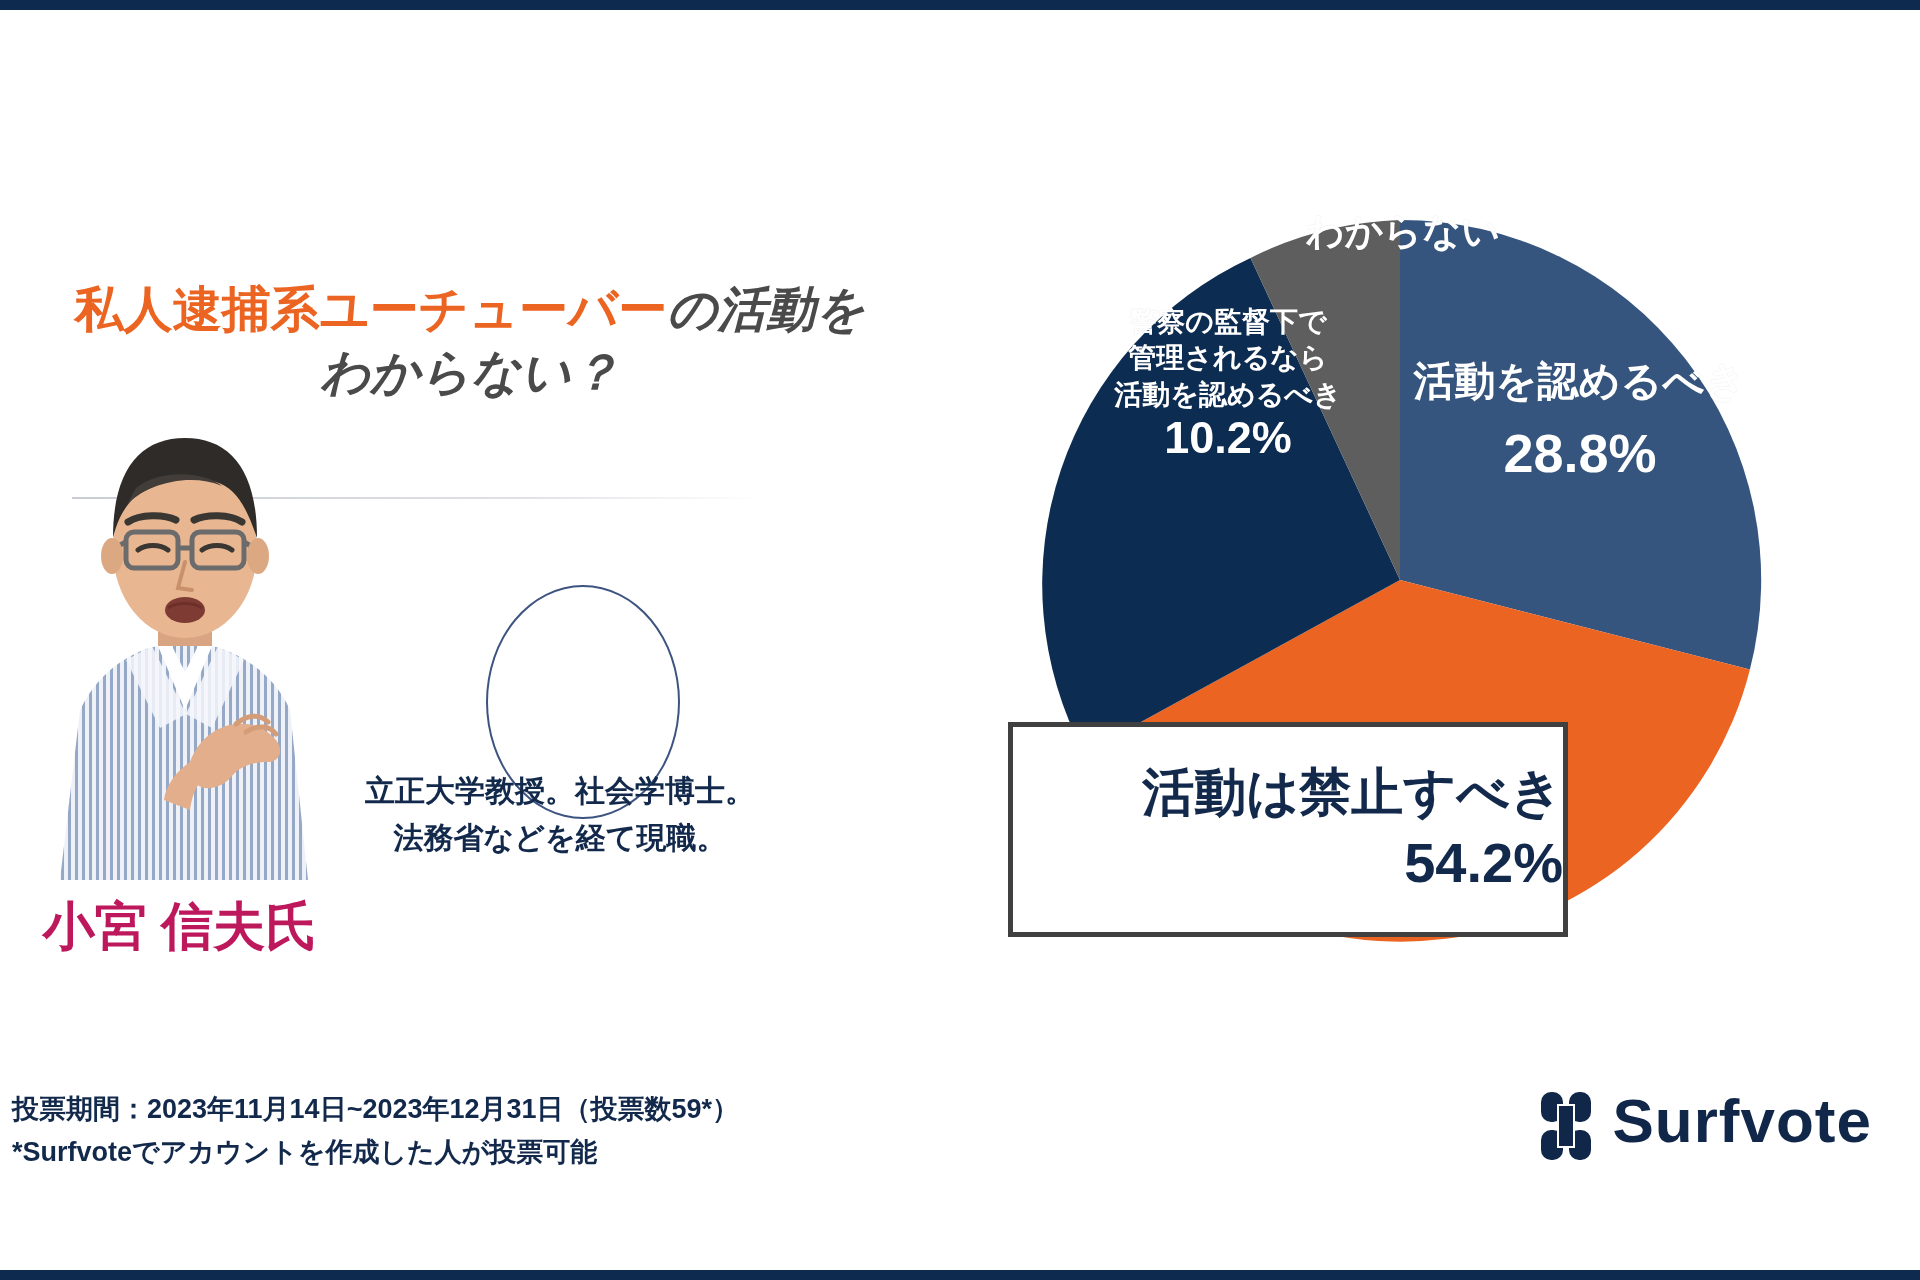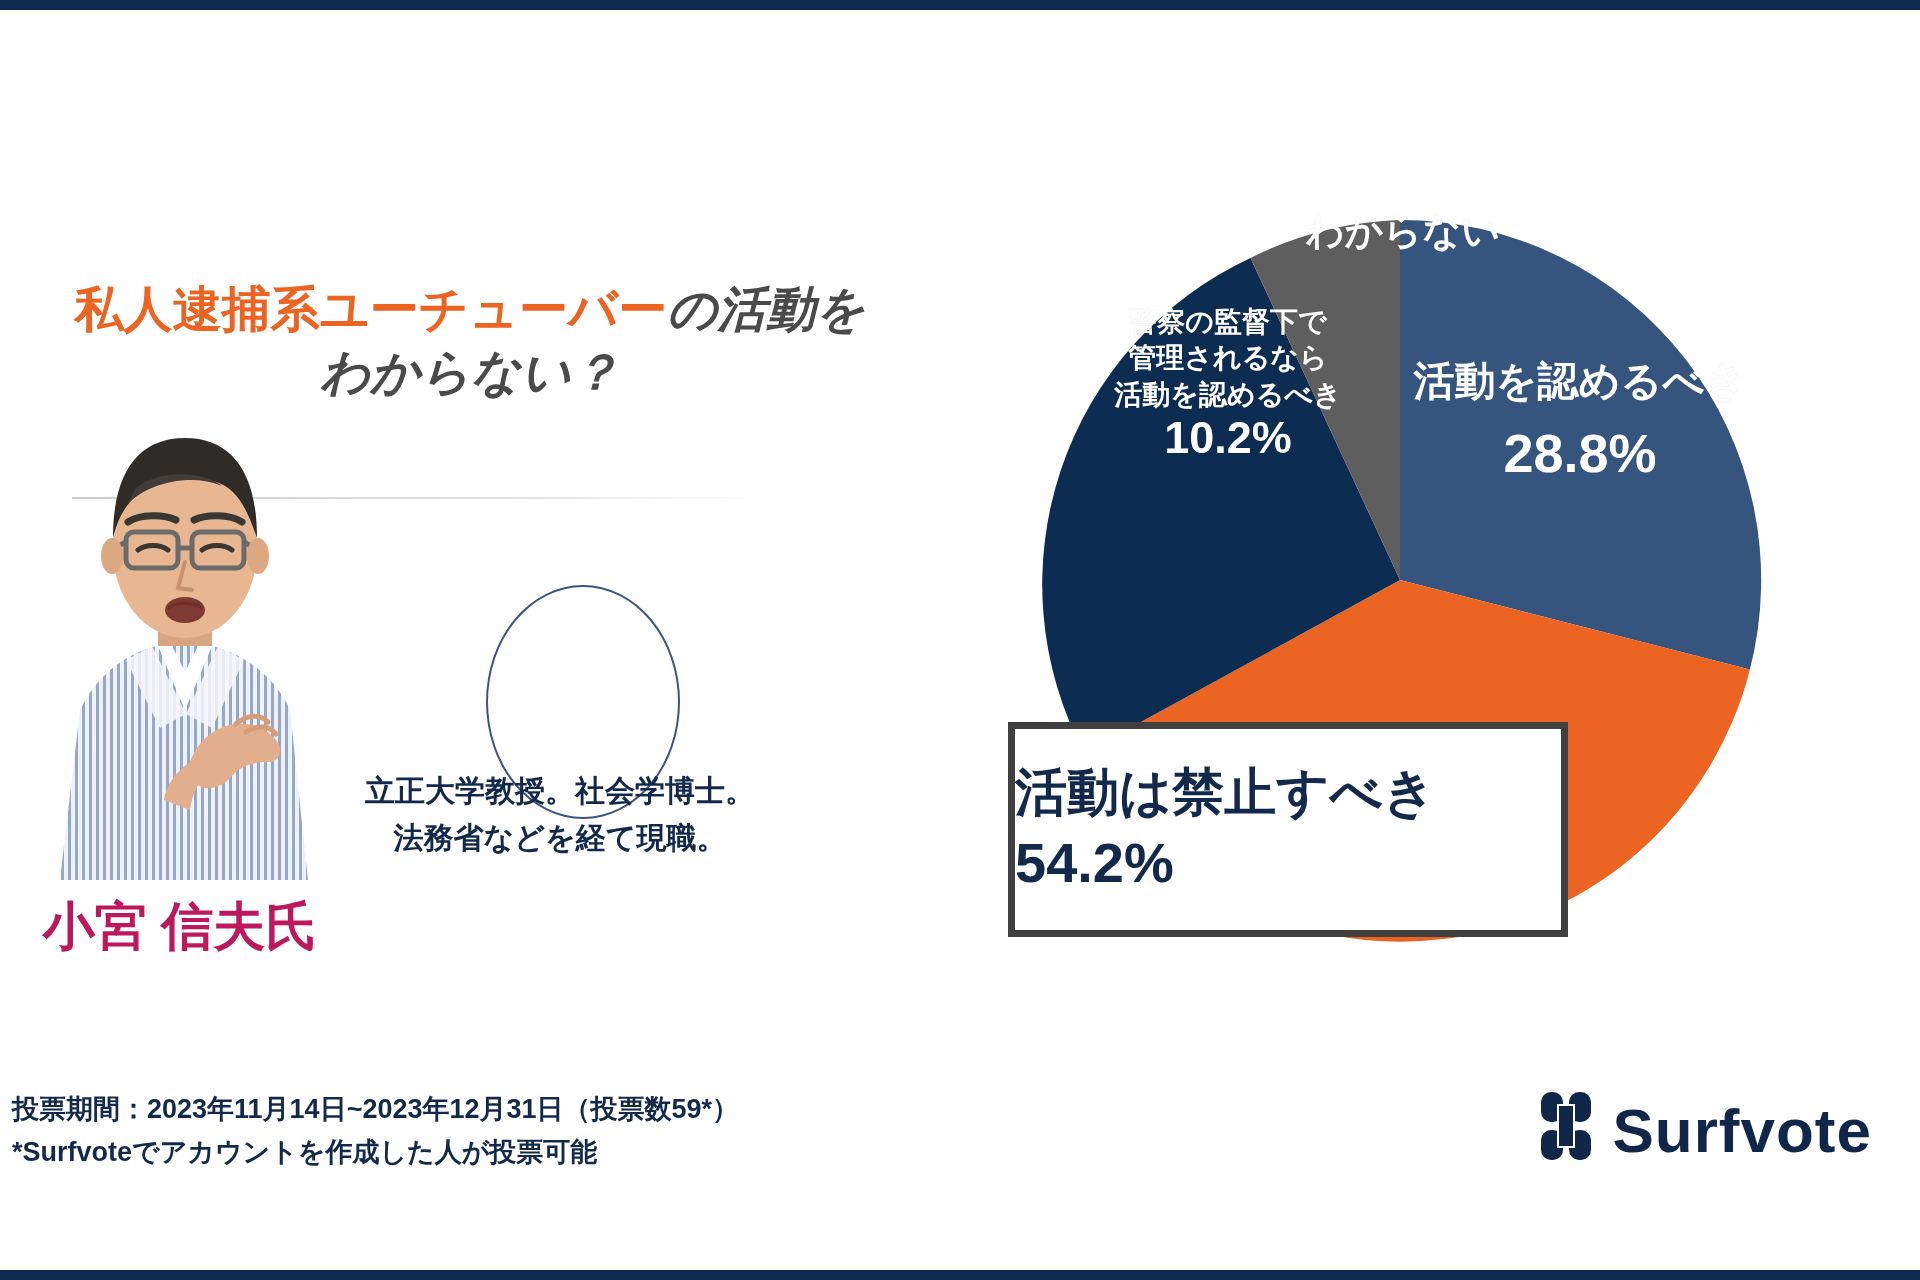--- a/index.html
+++ b/index.html
@@ -77,21 +77,21 @@
 
   
   .footer{
     position:absolute;left:12px;top:1088px;color:#12294c;
     font-size:27px;font-weight:bold;line-height:1.6;
   }
   .footer div{white-space:nowrap;}
 
   
   .logo{
-    position:absolute;right:48px;top:1090px;display:flex;align-items:flex-end;gap:18px;
+    position:absolute;right:48px;top:1090px;display:flex;align-items:flex-start;gap:18px;
   }
   .logo-text{
     color:#10274a;font-size:62px;font-weight:bold;letter-spacing:1px;line-height:1;
   }
 
   
   .chart{position:absolute;left:930px;top:150px;width:960px;height:880px;}
   .chart svg{display:block;}
 
   .pie-label{
@@ -103,22 +103,22 @@
 
   .lbl-police{left:1068px;top:280px;width:320px;font-size:28px;line-height:1.3;margin-top:24px;}
   .lbl-police .pct{font-size:45px;line-height:1.1;}
 
   .lbl-approve{left:1385px;top:355px;width:390px;font-size:41px;line-height:1.3;}
   .lbl-approve .pct{font-size:54px;margin-top:10px;}
 
   
   .callout{
     position:absolute;left:1008px;top:722px;width:560px;height:215px;
-    background:#ffffff;border:7px solid #404040;
-    display:flex;flex-direction:column;align-items:flex-start;justify-content:center;
+    background:#ffffff;border:5px solid #404040;
+    display:flex;flex-direction:column;align-items:flex-end;justify-content:center;
     box-sizing:border-box;
   }
   .callout-title{color:#12294c;font-size:52px;font-weight:bold;line-height:1.15;white-space:nowrap;}
   .callout-pct{color:#12294c;font-size:56px;font-weight:bold;line-height:1.15;margin-top:8px;}
 </style>
 </head>
 <body>
 
 <div class="canvas">
 

